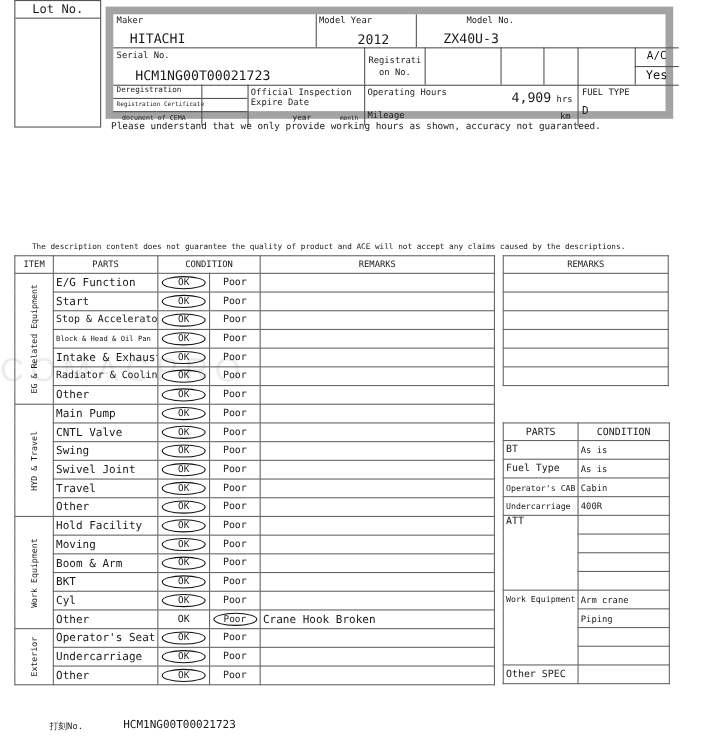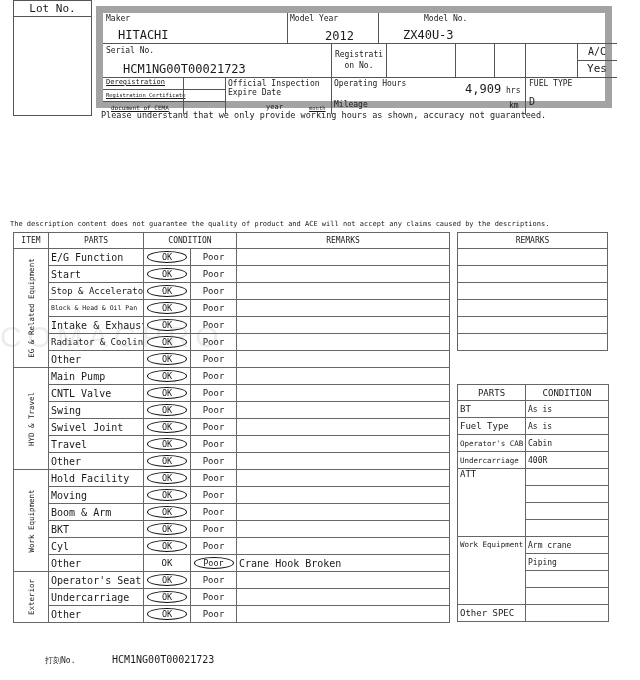--- a/index.html
+++ b/index.html
@@ -3,21 +3,21 @@
 <meta charset="utf-8">
 <style>
   html, body { margin:0; padding:0; background:#ffffff; }
   body { width:640px; height:680px; position:relative; overflow:hidden;
          font-family:"DejaVu Sans Mono","Liberation Mono",monospace; color:#1a1a1a; }
   .abs { position:absolute; box-sizing:border-box; }
   .bt { border-top:1px solid #555; }
   .bl { border-left:1px solid #555; }
   .lbl { font-size:8px; line-height:10px; white-space:nowrap; }
   .val { font-size:12px; line-height:14px; white-space:nowrap; }
-  .tiny { font-size:5.5px; line-height:8px; white-space:nowrap;text-decoration:underline; }
+  .tiny { font-size:5.5px; line-height:8px; white-space:nowrap; }
   .center { text-align:center; }
 
   
   #lot-box { left:13px; top:0; width:79px; height:116px; border:1px solid #555; }
   #lot-title { left:0; top:0; width:77px; height:16px; border-bottom:1px solid #555; font-size:11px; line-height:16px; text-align:center; }
   #lot-value { left:0; top:40px; width:77px; font-family:"Liberation Sans",sans-serif; font-size:22px; text-align:center; }
 
   
   #info { left:96px; top:6px; width:516px; height:102px; border:7px solid #a3a3a3; }
 
@@ -93,21 +93,21 @@
   <div class="abs val" style="left:362px;top:69px;">4,909</div>
   <div class="abs lbl" style="left:403px;top:73px;">hrs</div>
   <div class="abs lbl" style="left:231px;top:87px;">Mileage</div>
   <div class="abs lbl" style="left:406px;top:88px;">km</div>
   <div class="abs lbl" style="left:426px;top:66px;">FUEL TYPE</div>
   <div class="abs lbl" style="left:426px;top:84px;font-size:10px;">D</div>
 </div>
 
 <div class="abs note" style="left:101px;top:110px;">Please understand that we only provide working hours as shown, accuracy not guaranteed.</div>
 
-<div class="abs" style="left:10px;top:220px;font-size:7px;white-space:nowrap;">The description content does not guarantee the quality of product and ACE will not accept any claims caused by the descriptions.</div>
+<div class="abs" style="left:29px;top:220px;font-size:7px;white-space:nowrap;">The description content does not guarantee the quality of product and ACE will not accept any claims caused by the descriptions.</div>
 
 <div class="watermark">COMACPRO</div>
 
 <table class="grid" id="main-table" style="left:13px;top:232px;width:436px;">
   <colgroup>
       <col style="width:35px">
       <col style="width:95px">
       <col style="width:47px">
       <col style="width:46px">
       <col style="width:213px">

